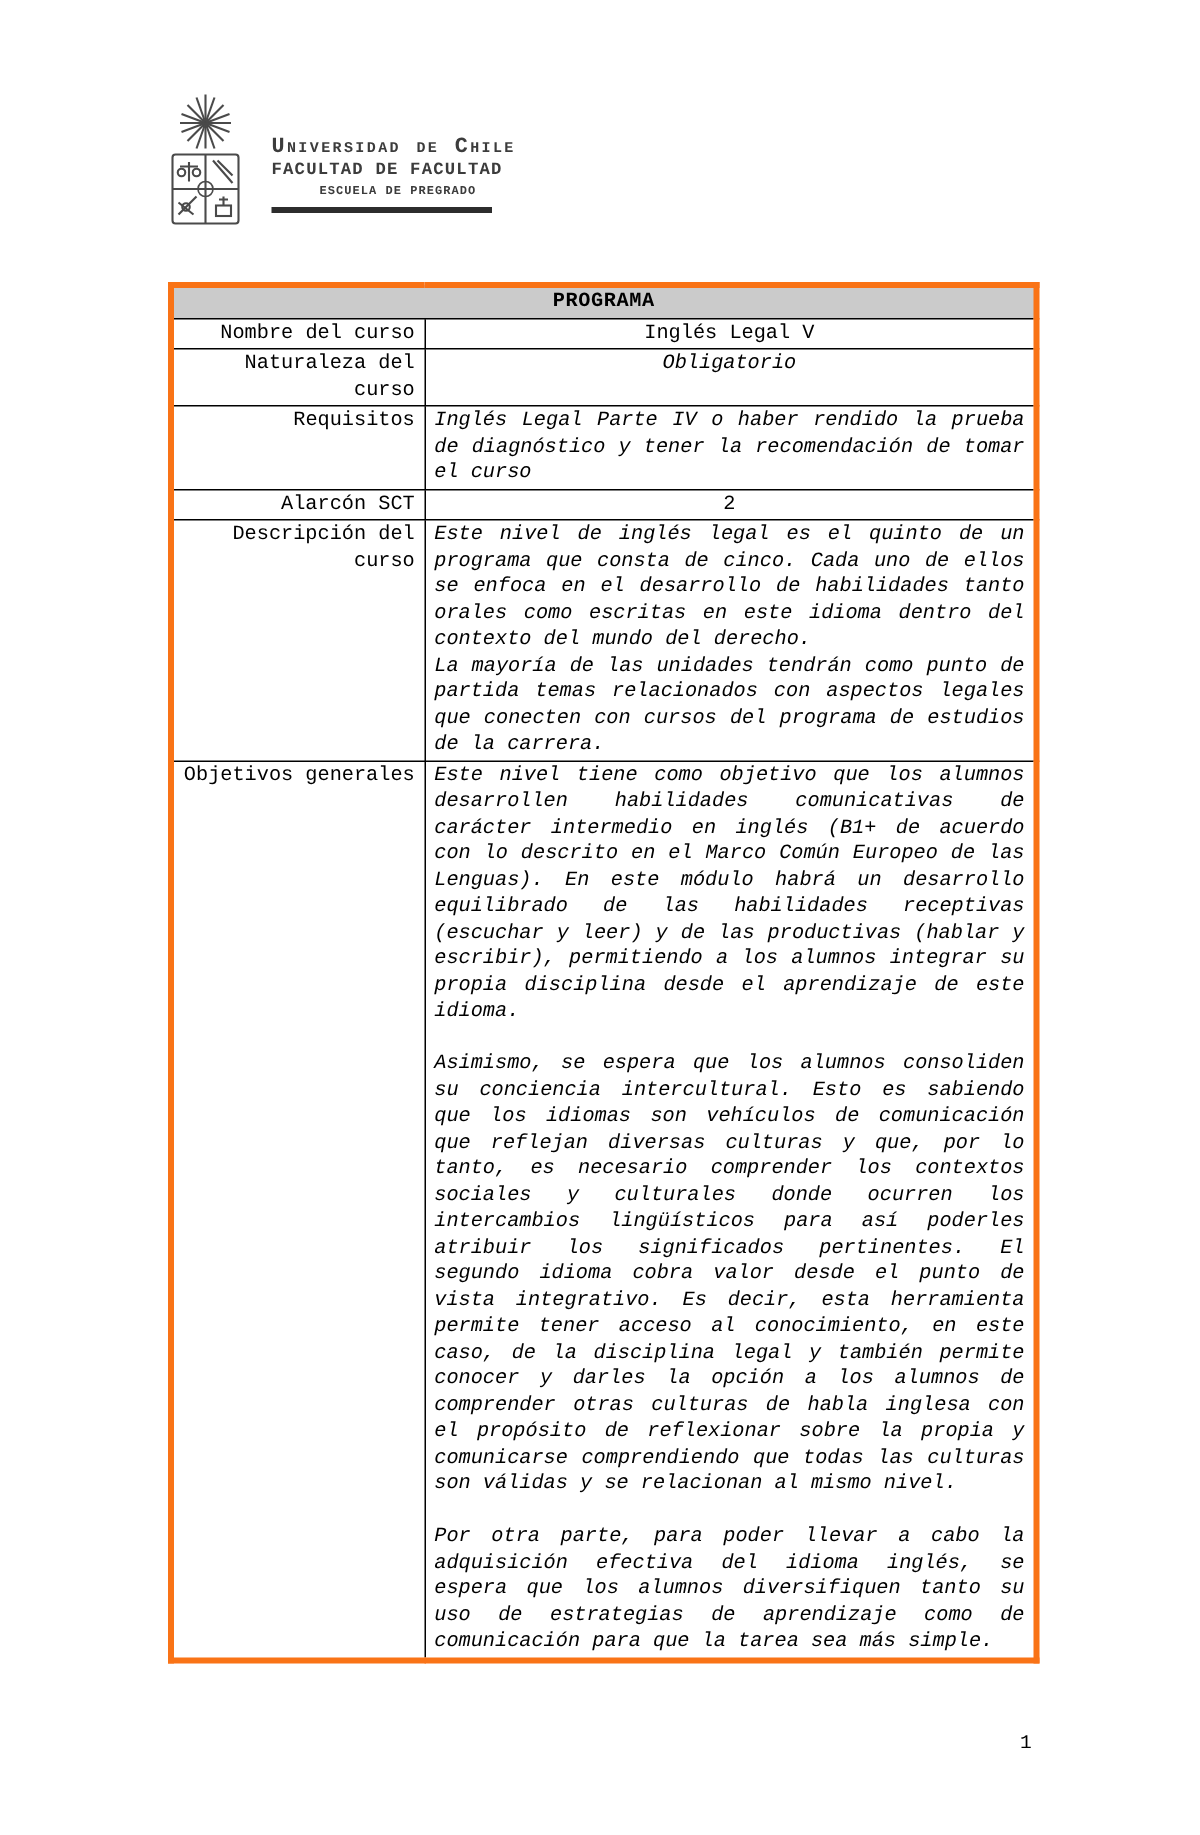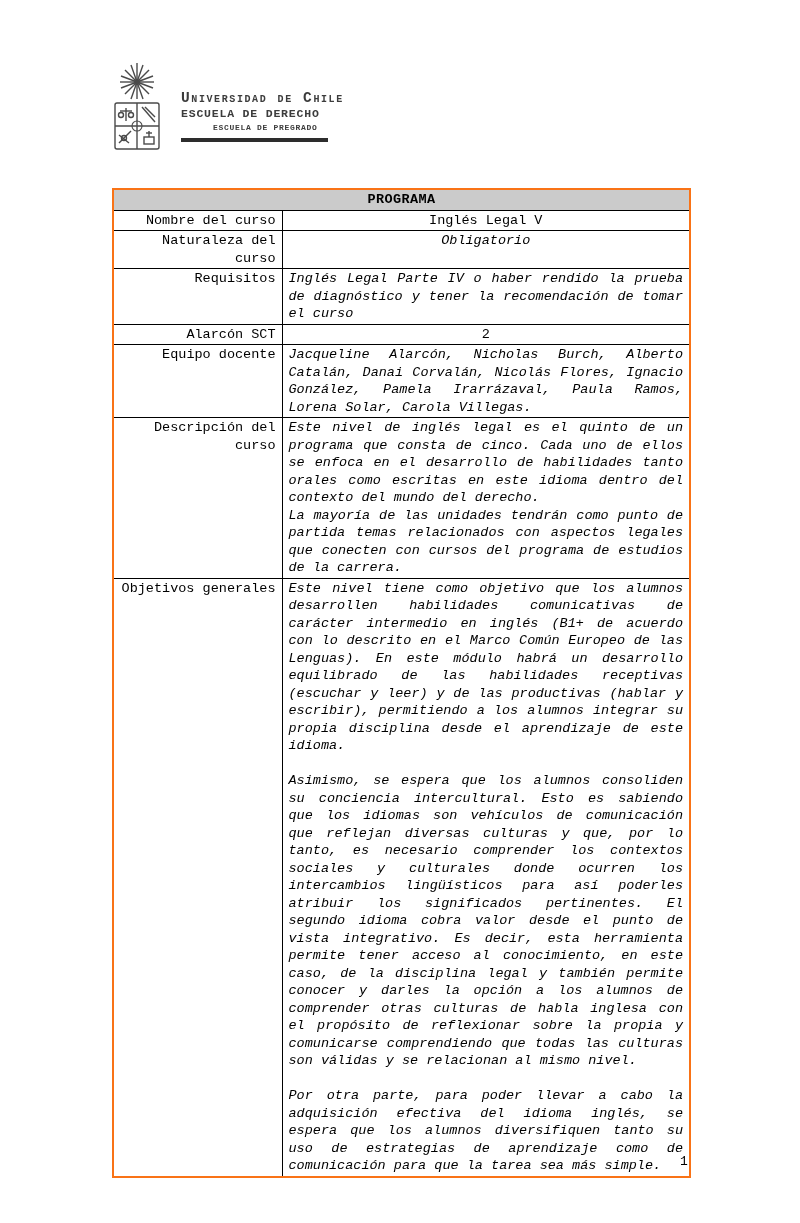--- a/index.html
+++ b/index.html
@@ -28,21 +28,21 @@
     font-size:8px;letter-spacing:0.7px;font-weight:600;
     line-height:10px;margin-top:2px;padding-left:32px;
   }
   .lh-bar{width:147px;height:4px;background:#2d2d2d;margin-top:5px;}
   
   table.program{
     position:absolute;left:112px;top:174px;
     width:577px;
     border-collapse:collapse;
     table-layout:fixed;
-    border:2px solid #f97316;
+    border:4px solid #f97316;
   }
   table.program td{
     border:1.5px solid #000;
     vertical-align:top;
     padding:1px 6px 1px 6px;
     font-size:13.5px;
     line-height:17.5px;
   }
   td.thead-cell{
     background:#cbcbcb;
@@ -120,21 +120,21 @@
       <line x1="12" y1="84" x2="24" y2="72"></line>
       <line x1="12" y1="76" x2="22" y2="84"></line>
       <circle cx="17" cy="79" r="2.5"></circle>
 
       <rect x="37" y="78" width="10" height="7"></rect>
       <line x1="42" y1="78" x2="42" y2="72"></line>
       <line x1="39" y1="74" x2="45" y2="74"></line>
     </svg>
     <div class="lh-text">
       <div class="lh-university">Universidad de Chile</div>
-      <div class="lh-faculty">ESCUELA DE DERECHO</div>
+      <div class="lh-faculty">FACULTAD DE FACULTAD</div>
       <div class="lh-school">ESCUELA DE PREGRADO</div>
       <div class="lh-bar"></div>
     </div>
   </div>
 
   <table class="program">
     <colgroup>
         <col style="width:169px">
         <col style="width:408px">
       </colgroup>
@@ -151,24 +151,20 @@
         <td class="val center">Obligatorio</td>
       </tr>
       <tr class="r-requisitos">
         <td class="lbl">Requisitos</td>
         <td class="val just">Inglés Legal Parte IV o haber rendido la prueba de diagnóstico y tener la recomendación de tomar el curso</td>
       </tr>
       <tr class="r-creditos">
         <td class="lbl">Alarcón SCT</td>
         <td class="val roman center">2</td>
       </tr>
-      <tr class="r-equipo">
-        <td class="lbl">Equipo docente</td>
-        <td class="val just">Jacqueline Alarcón, Nicholas Burch, Alberto Catalán, Danai Corvalán, Nicolás Flores, Ignacio González, Pamela Irarrázaval, Paula Ramos, Lorena Solar, Carola Villegas.</td>
-      </tr>
       <tr class="r-descripcion">
         <td class="lbl">Descripción del curso</td>
         <td class="val just">
           <p>Este nivel de inglés legal es el quinto de un programa que consta de cinco. Cada uno de ellos se enfoca en el desarrollo de habilidades tanto orales como escritas en este idioma dentro del contexto del mundo del derecho.</p>
           <p>La mayoría de las unidades tendrán como punto de partida temas relacionados con aspectos legales que conecten con cursos del programa de estudios de la carrera.</p>
         </td>
       </tr>
       <tr class="r-objetivos">
         <td class="lbl">Objetivos generales</td>
         <td class="val just gap">

